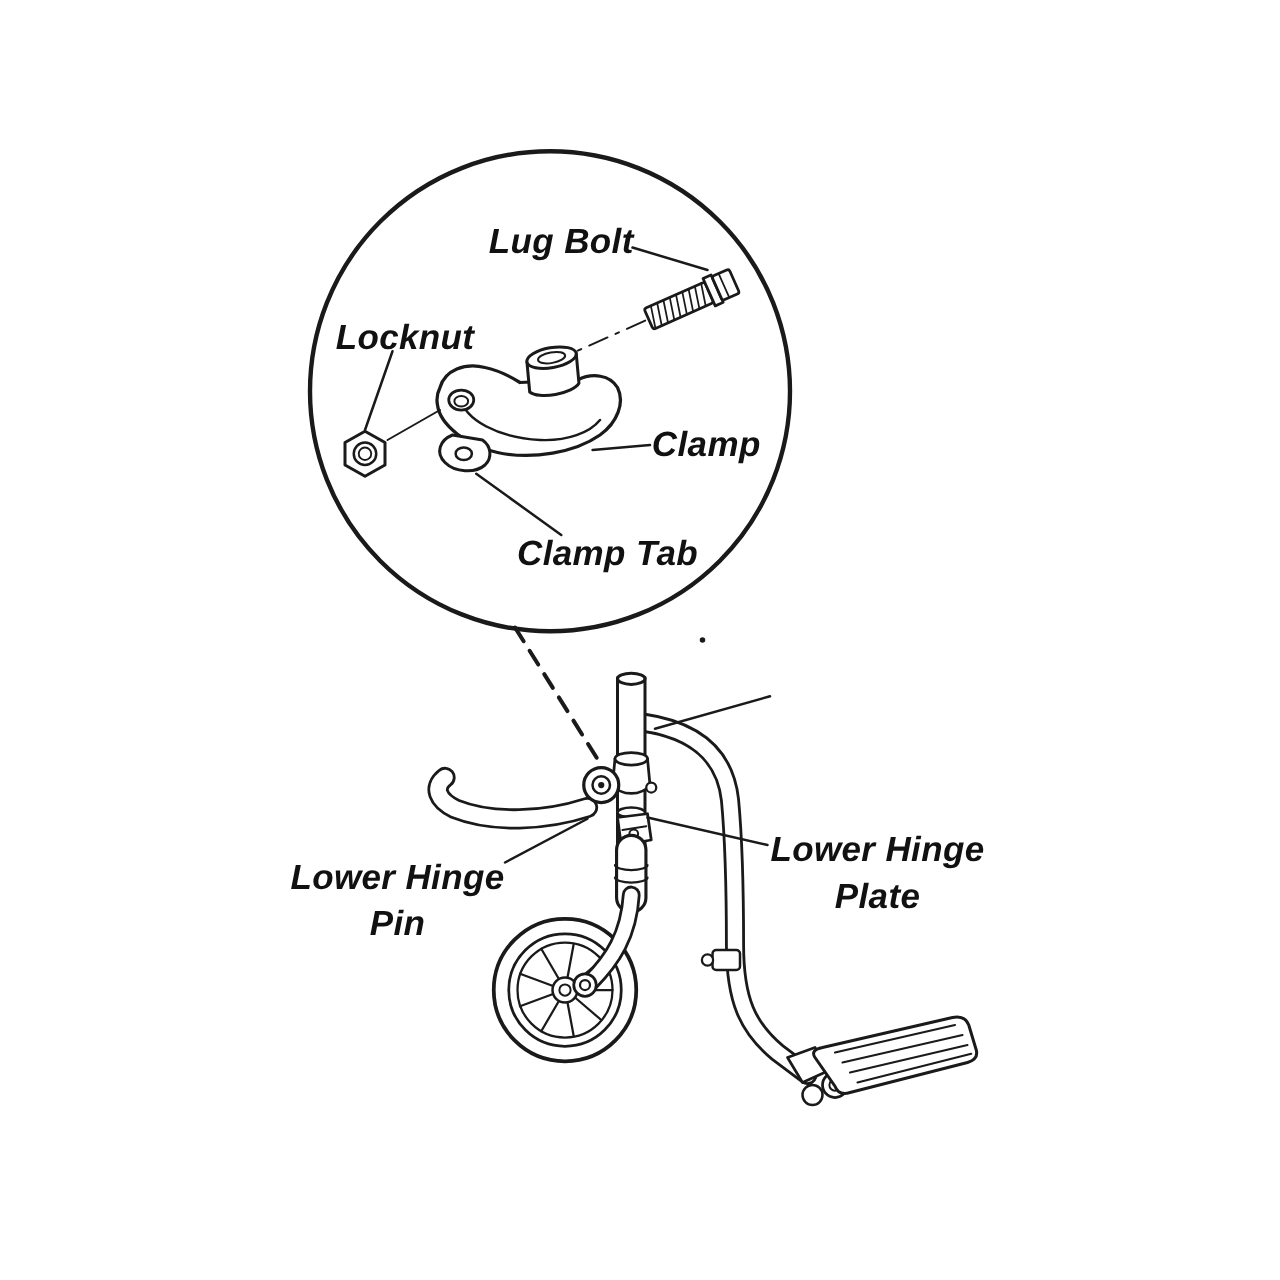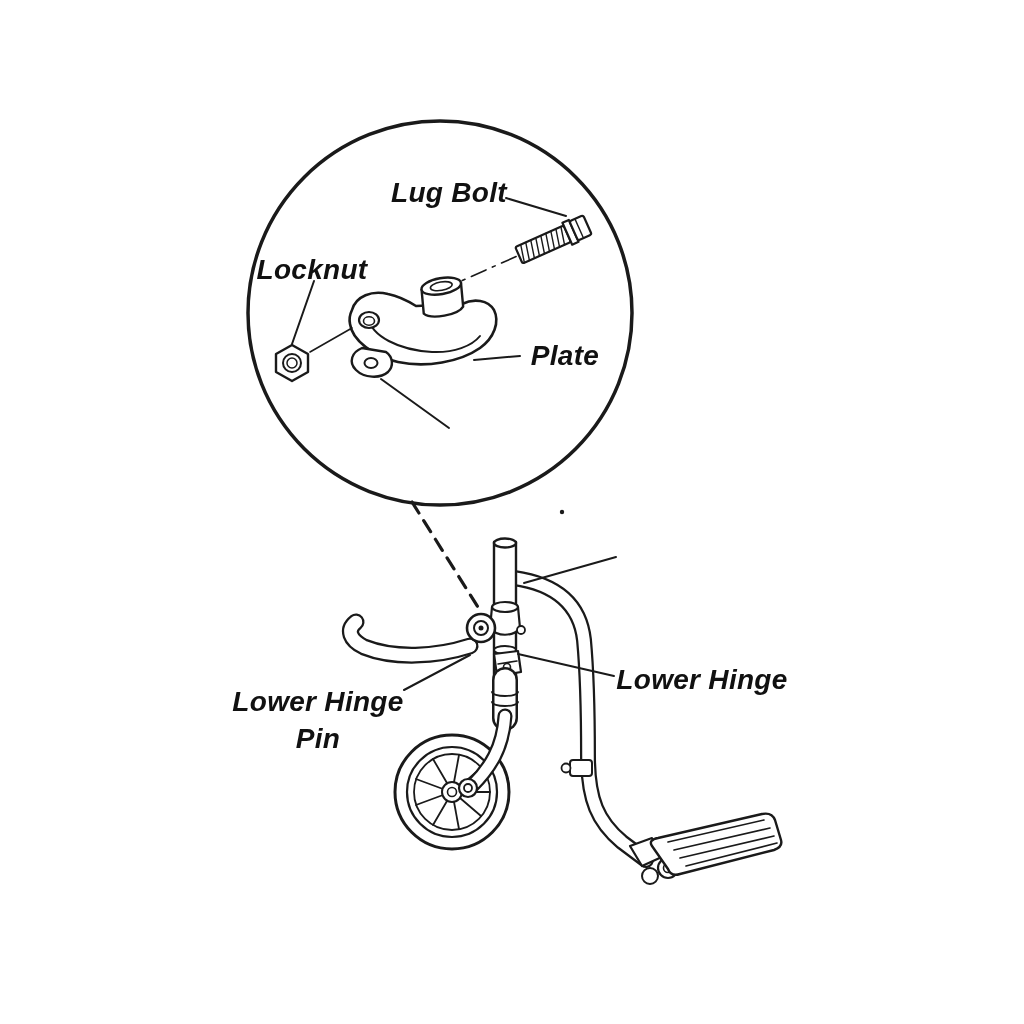--- a/index.html
+++ b/index.html
@@ -161,30 +161,32 @@
 
     <g stroke-width="2">
       <line x1="616" y1="557" x2="524" y2="583"></line>
       <line x1="404" y1="690" x2="470" y2="655"></line>
       <line x1="614" y1="676" x2="518" y2="654"></line>
     </g>
   </svg>
 
   <div class="label" style="left:449px;top:174px">Lug Bolt</div>
 
-  <div class="label" style="left:312px;top:251px">Locknut</div>
+  <div class="label" style="left:324px;top:251px">Locknut</div>
 
-  <div class="label" style="left:565px;top:337px">Plate</div>
+  <div class="label" style="left:565px;top:337px">Clamp</div>
 
+  <div class="label" style="left:486px;top:424px">Clamp Tab</div>
 
   <div class="label" style="left:705px;top:534px">
   </div>
 
   <div class="label" style="left:318px;top:683px">
     <span class="line">Lower Hinge</span>
     <span class="line">Pin</span>
   </div>
 
   <div class="label" style="left:702px;top:661px">
     <span class="line">Lower Hinge</span>
+    <span class="line">Plate</span>
   </div>
 
 </div>
 
 </body></html>

